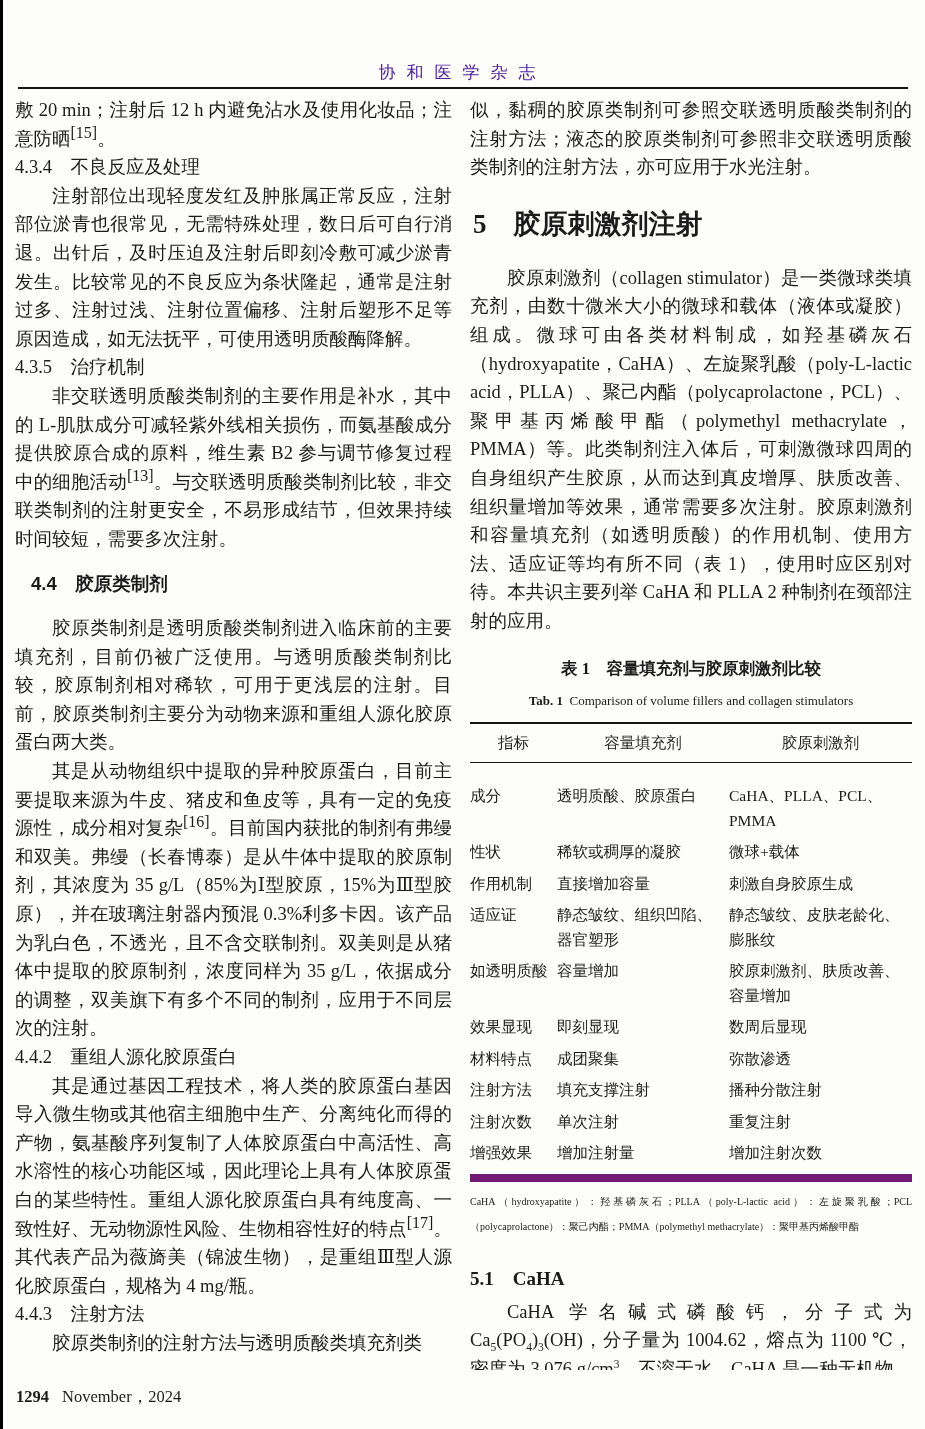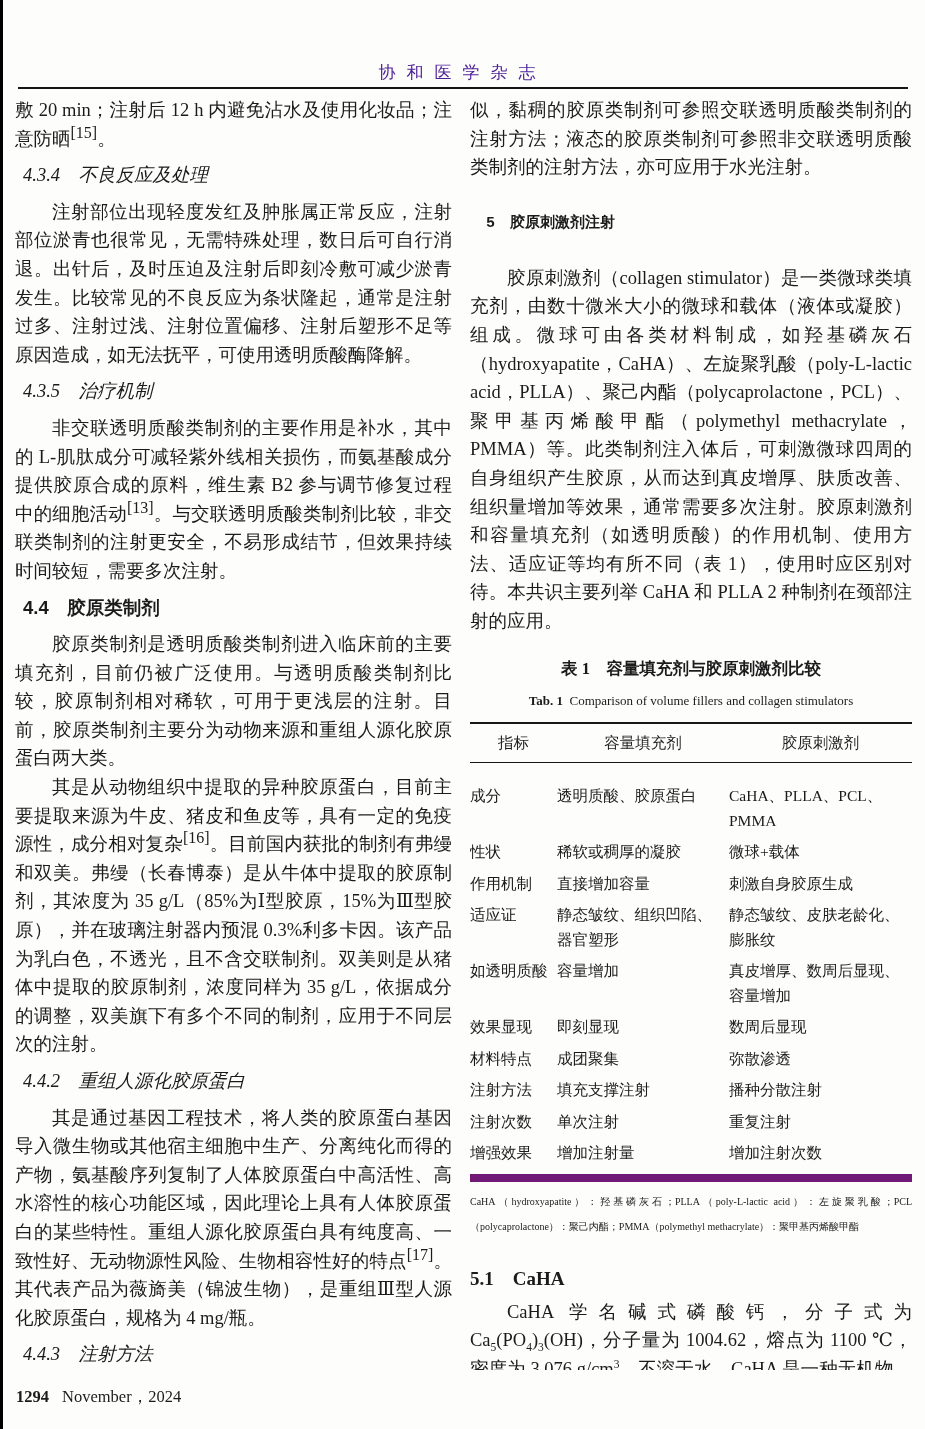--- a/index.html
+++ b/index.html
@@ -14,28 +14,28 @@
     font-size:17px; letter-spacing:11px; color:#4c1d95;
   }
   .header-rule { position:absolute; top:87px; left:18px; width:890px; height:2px; background:#151515; }
 
   .col { position:absolute; top:96px; height:1274px; overflow:hidden; }
   .col-left  { left:15px;  width:437px; }
   .col-right { left:470px; width:442px; }
 
   p.body { margin:0; font-size:18.5px; line-height:28.6px; text-align:justify; text-indent:2em; }
   p.noind { text-indent:0; }
-  .h-sub { margin:8px; font-size:18.5px; line-height:28.6px; font-weight:normal;font-style:italic; }
+  .h-sub { margin:0; font-size:18.5px; line-height:28.6px; font-weight:normal; }
   .h-bold {
-    margin:8px; font-size:18.5px; line-height:28.6px; font-weight:bold;
+    margin:16px; font-size:18.5px; line-height:28.6px; font-weight:bold;
     font-family:"Liberation Sans","DejaVu Sans",sans-serif;
   }
   .h-section {
-    margin:27px 0 25px 16px; font-size:15px; line-height:30px; font-weight:bold;
-    font-family:Liberation Mono, monospace;
+    margin:27px 0 25px 3px; font-size:27px; line-height:30px; font-weight:bold;
+    font-family:Liberation Serif, serif;
   }
   .h-51 { margin:24px 0 4px 0; font-size:19px; line-height:30px; font-weight:bold; }
   sup.ref { font-size:16px; line-height:0; }
   .fsub { font-size:11.5px; line-height:0; }
   .fsup { font-size:11.5px; line-height:0; }
 
   .table-block { margin-top:20px; }
   .tbl-title-cn {
     text-align:center; font-size:16.5px; line-height:25px; font-weight:bold;
     font-family:Liberation Serif, serif; margin-bottom:7px;
@@ -130,21 +130,21 @@
               <td>刺激自身胶原生成</td>
             </tr>
           <tr>
               <td>适应证</td>
               <td>静态皱纹、组织凹陷、器官塑形</td>
               <td>静态皱纹、皮肤老龄化、膨胀纹</td>
             </tr>
           <tr>
               <td>如透明质酸</td>
               <td>容量增加</td>
-              <td>真皮增厚、数周后显现、容量增加</td>
+              <td>胶原刺激剂、肤质改善、容量增加</td>
             </tr>
           <tr>
               <td>效果显现</td>
               <td>即刻显现</td>
               <td>数周后显现</td>
             </tr>
           <tr>
               <td>材料特点</td>
               <td>成团聚集</td>
               <td>弥散渗透</td>

